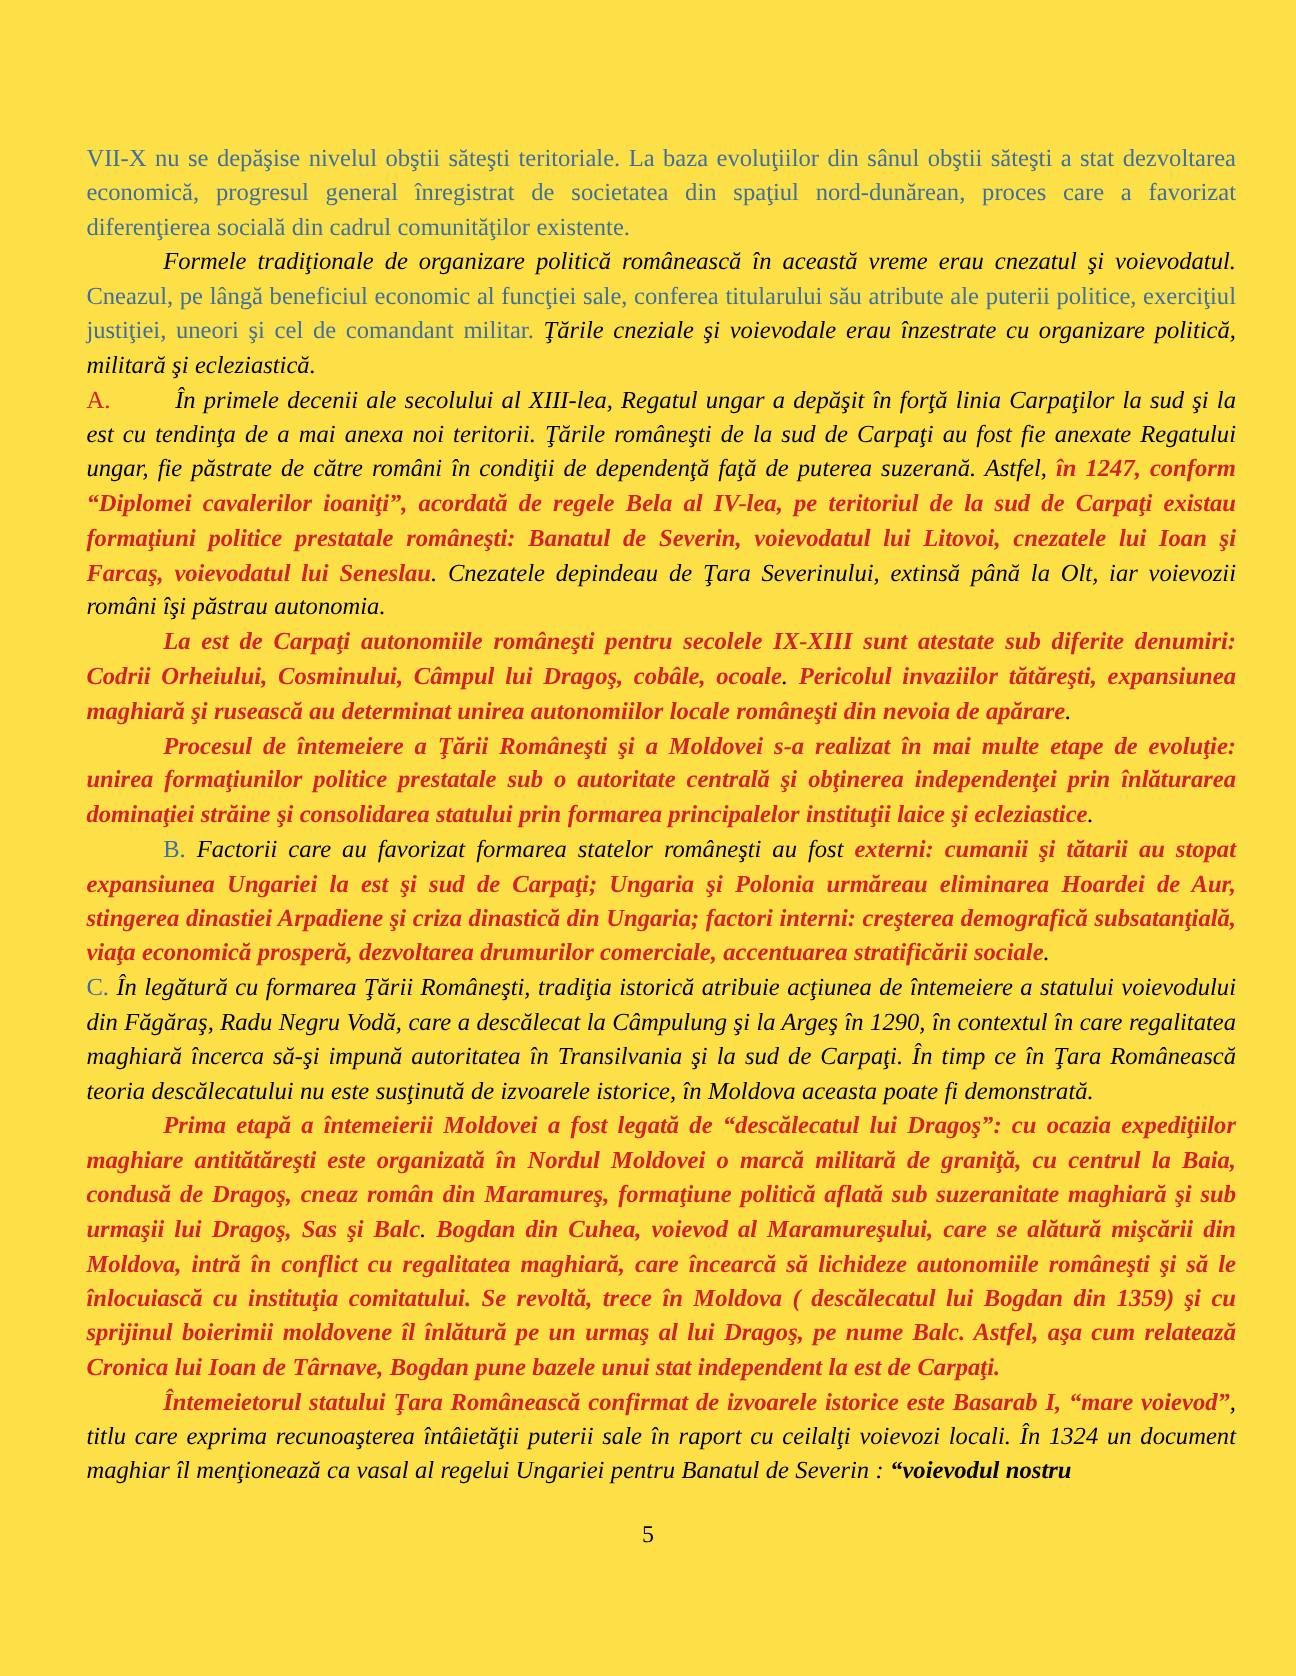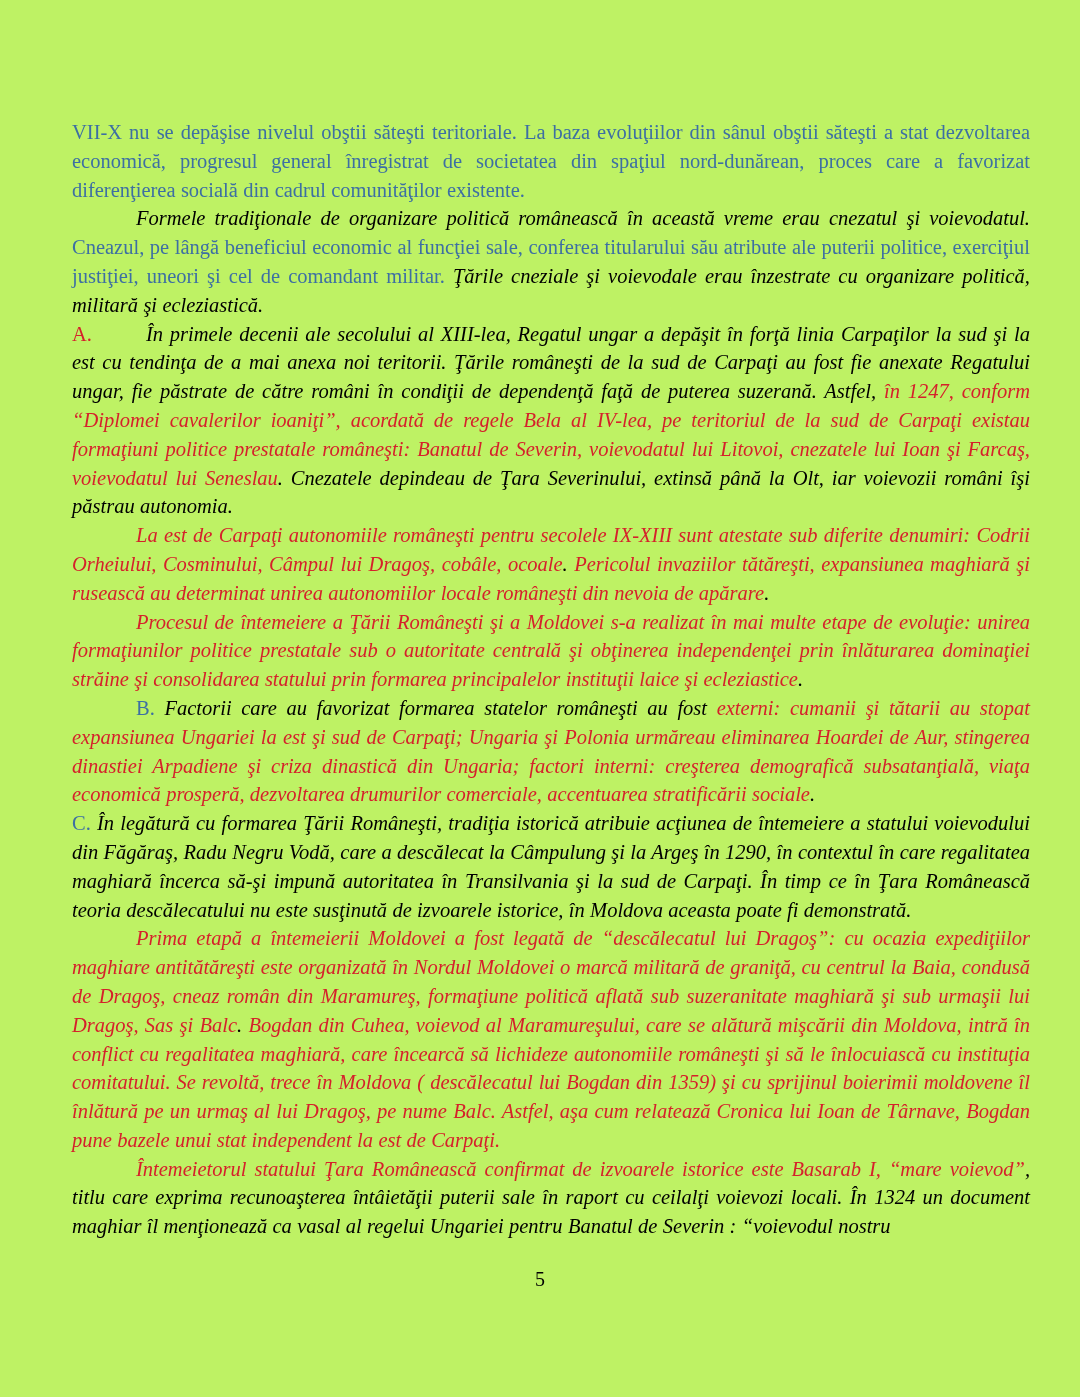--- a/index.html
+++ b/index.html
@@ -7,21 +7,21 @@
     padding: 0;
     background: #ffffff;
   }
   body {
     font-family: "Liberation Serif", "DejaVu Serif", serif;
   }
   .page {
     position: relative;
     width: 1080px;
     height: 1397px;
-    background: #bef264;
+    background: #fde047;
     box-sizing: border-box;
     overflow: hidden;
   }
   .content {
     position: absolute;
     left: 72px;
     top: 118px;
     width: 958px;
   }
   p {
@@ -31,21 +31,21 @@
     text-align: justify;
     text-justify: inter-word;
     color: #000000;
     word-spacing: 0.01em;
   }
   p.ind { text-indent: 64px; }
   p.noind { text-indent: 0; }
   .blue { color: #3d6fa3; }
   .red  { color: #d5212b; }
   .blk  { color: #000000; font-style: italic; }
-  .it   { font-style: italic; }
+  .it   { font-style: italic; font-weight: bold; }
   .lbl-blue { color: #3d6fa3; }
   .lbl-red  { color: #d5212b; }
   
   .tabgap { display: inline-block; width: 54px; }
   .pageno {
     position: absolute;
     top: 1268px;
     left: 0;
     width: 1080px;
     text-align: center;

